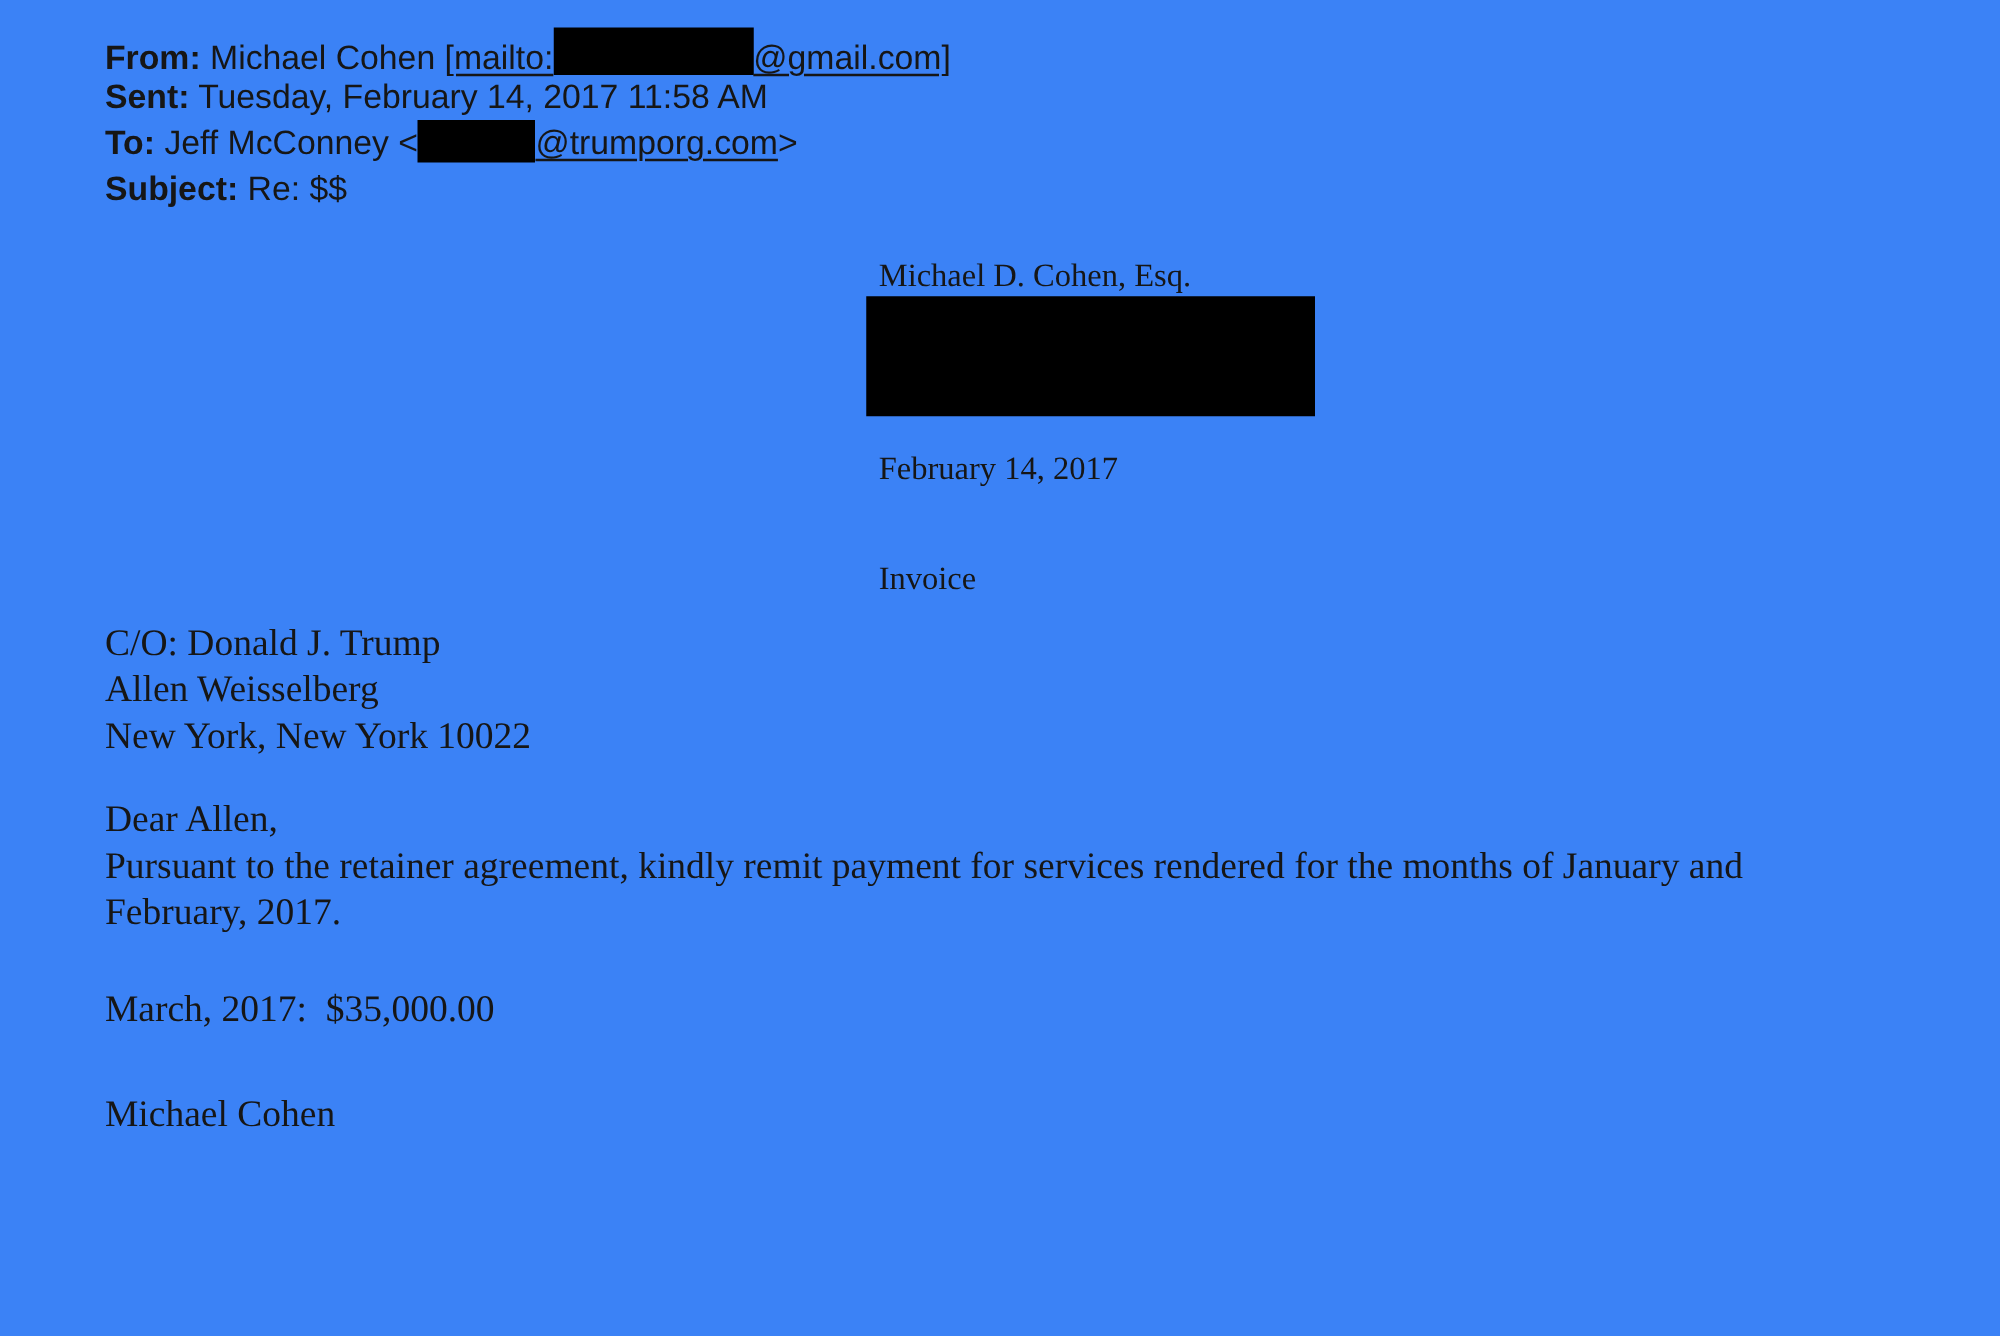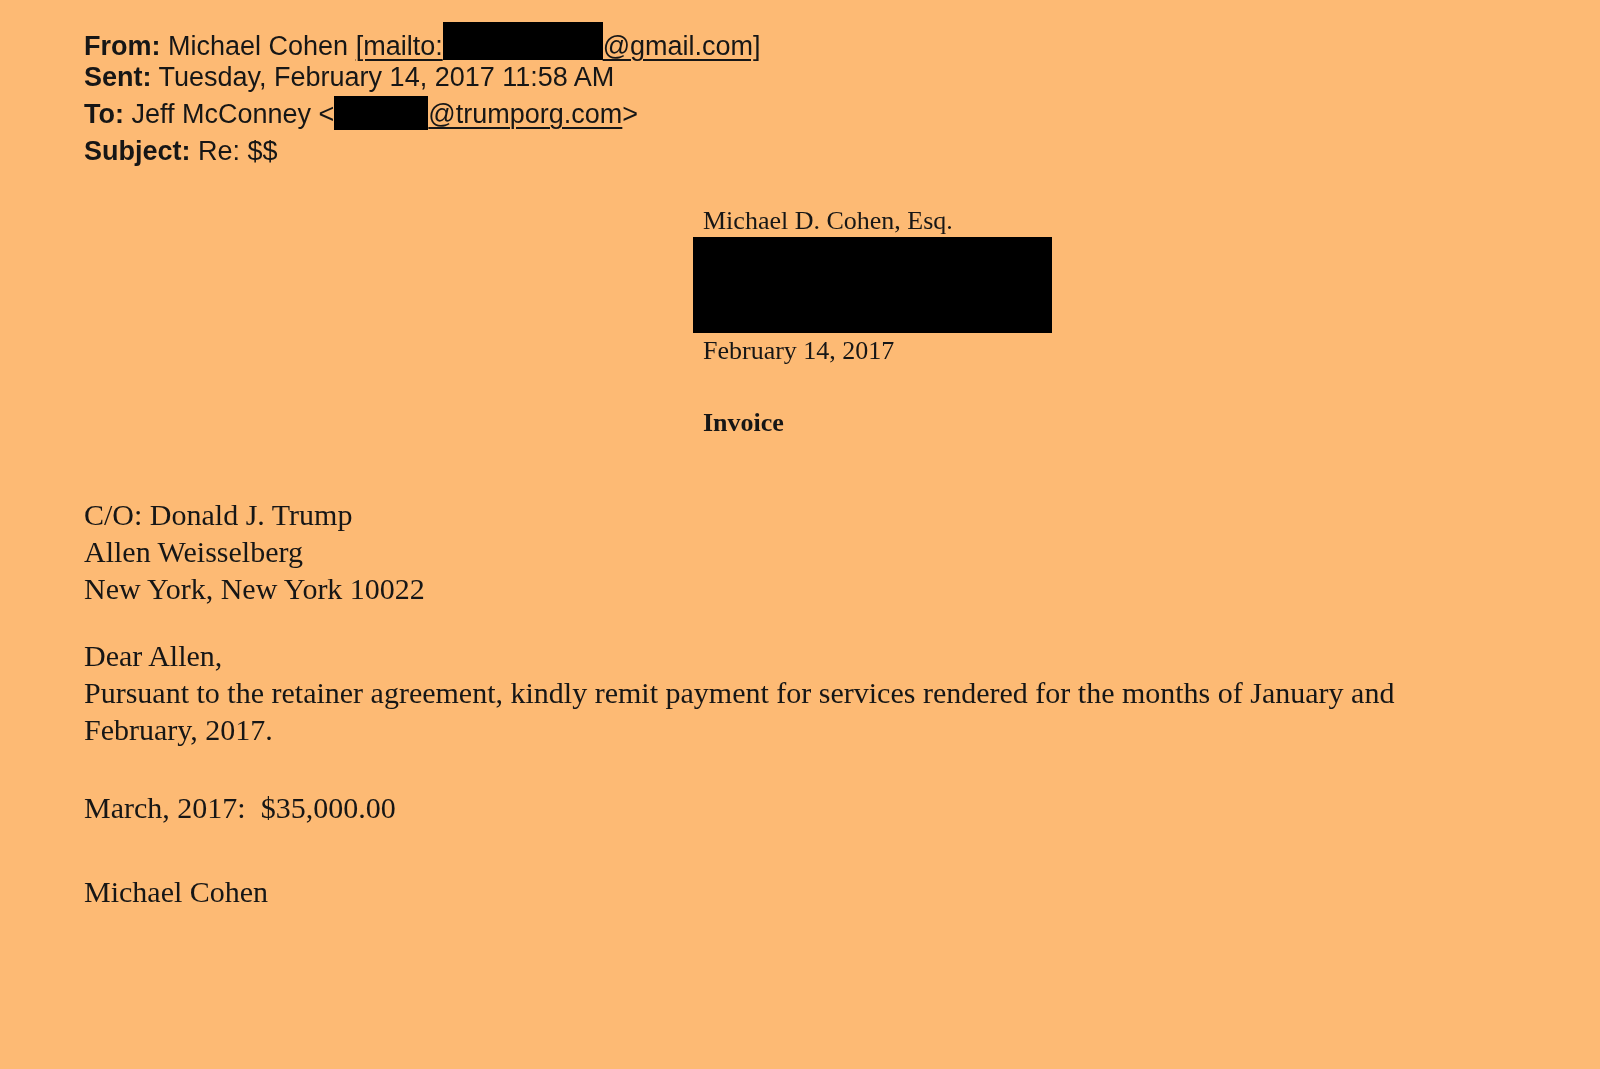--- a/index.html
+++ b/index.html
@@ -4,21 +4,21 @@
 <style>
   html, body {
     margin: 0;
     padding: 0;
     background: #ffffff;
   }
   .page {
     position: relative;
     width: 1600px;
     height: 1069px;
-    background: #fdba74;
+    background: #3b82f6;
     color: #111111;
     overflow: hidden;
   }
 
   
   .email-header {
     position: absolute;
     left: 84px;
     top: 22px;
     font-family: "Liberation Sans", sans-serif;
@@ -64,22 +64,22 @@
   
   .letter-head {
     position: absolute;
     left: 703px;
     top: 203px;
     font-family: "Liberation Serif", serif;
     font-size: 26px;
     line-height: 36px;
     color: #161616;
   }
-  .letter-date  { }
-  .letter-title { margin-top: 36px; font-weight: bold; }
+  .letter-date  { margin-top: 24px; }
+  .letter-title { margin-top: 52px; }
 
   .letter-body {
     position: absolute;
     left: 84px;
     top: 496px;
     width: 1420px;
     font-family: "Liberation Serif", serif;
     font-size: 30px;
     line-height: 37px;
     color: #161616;

